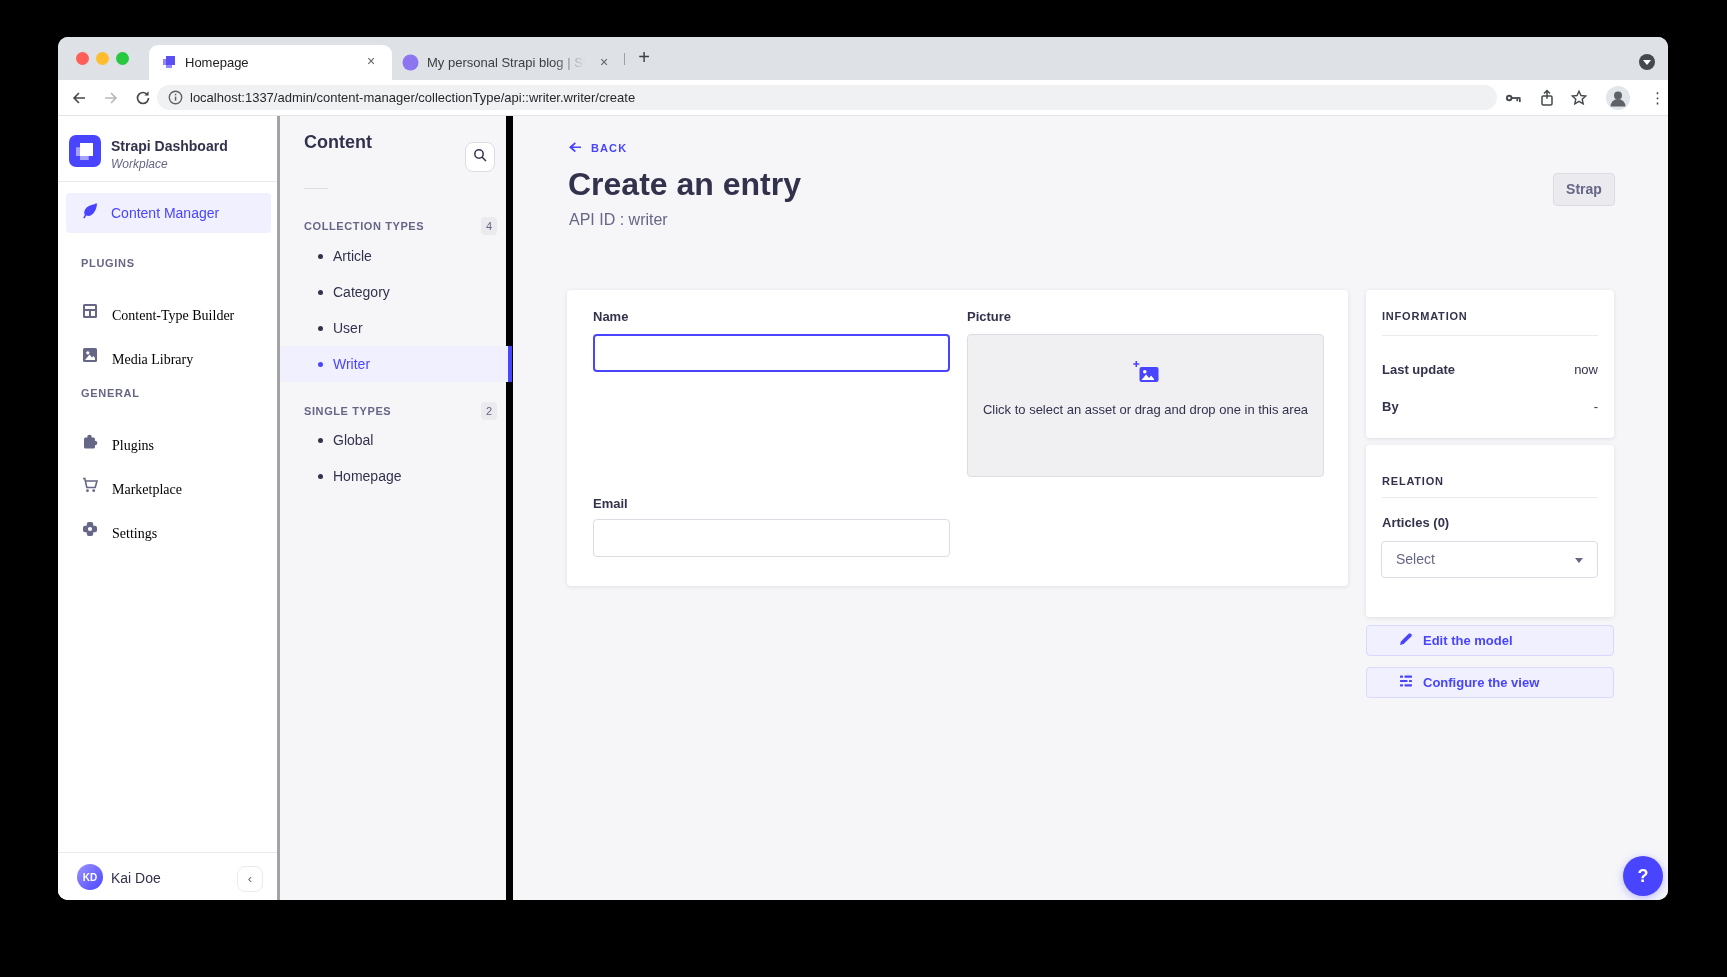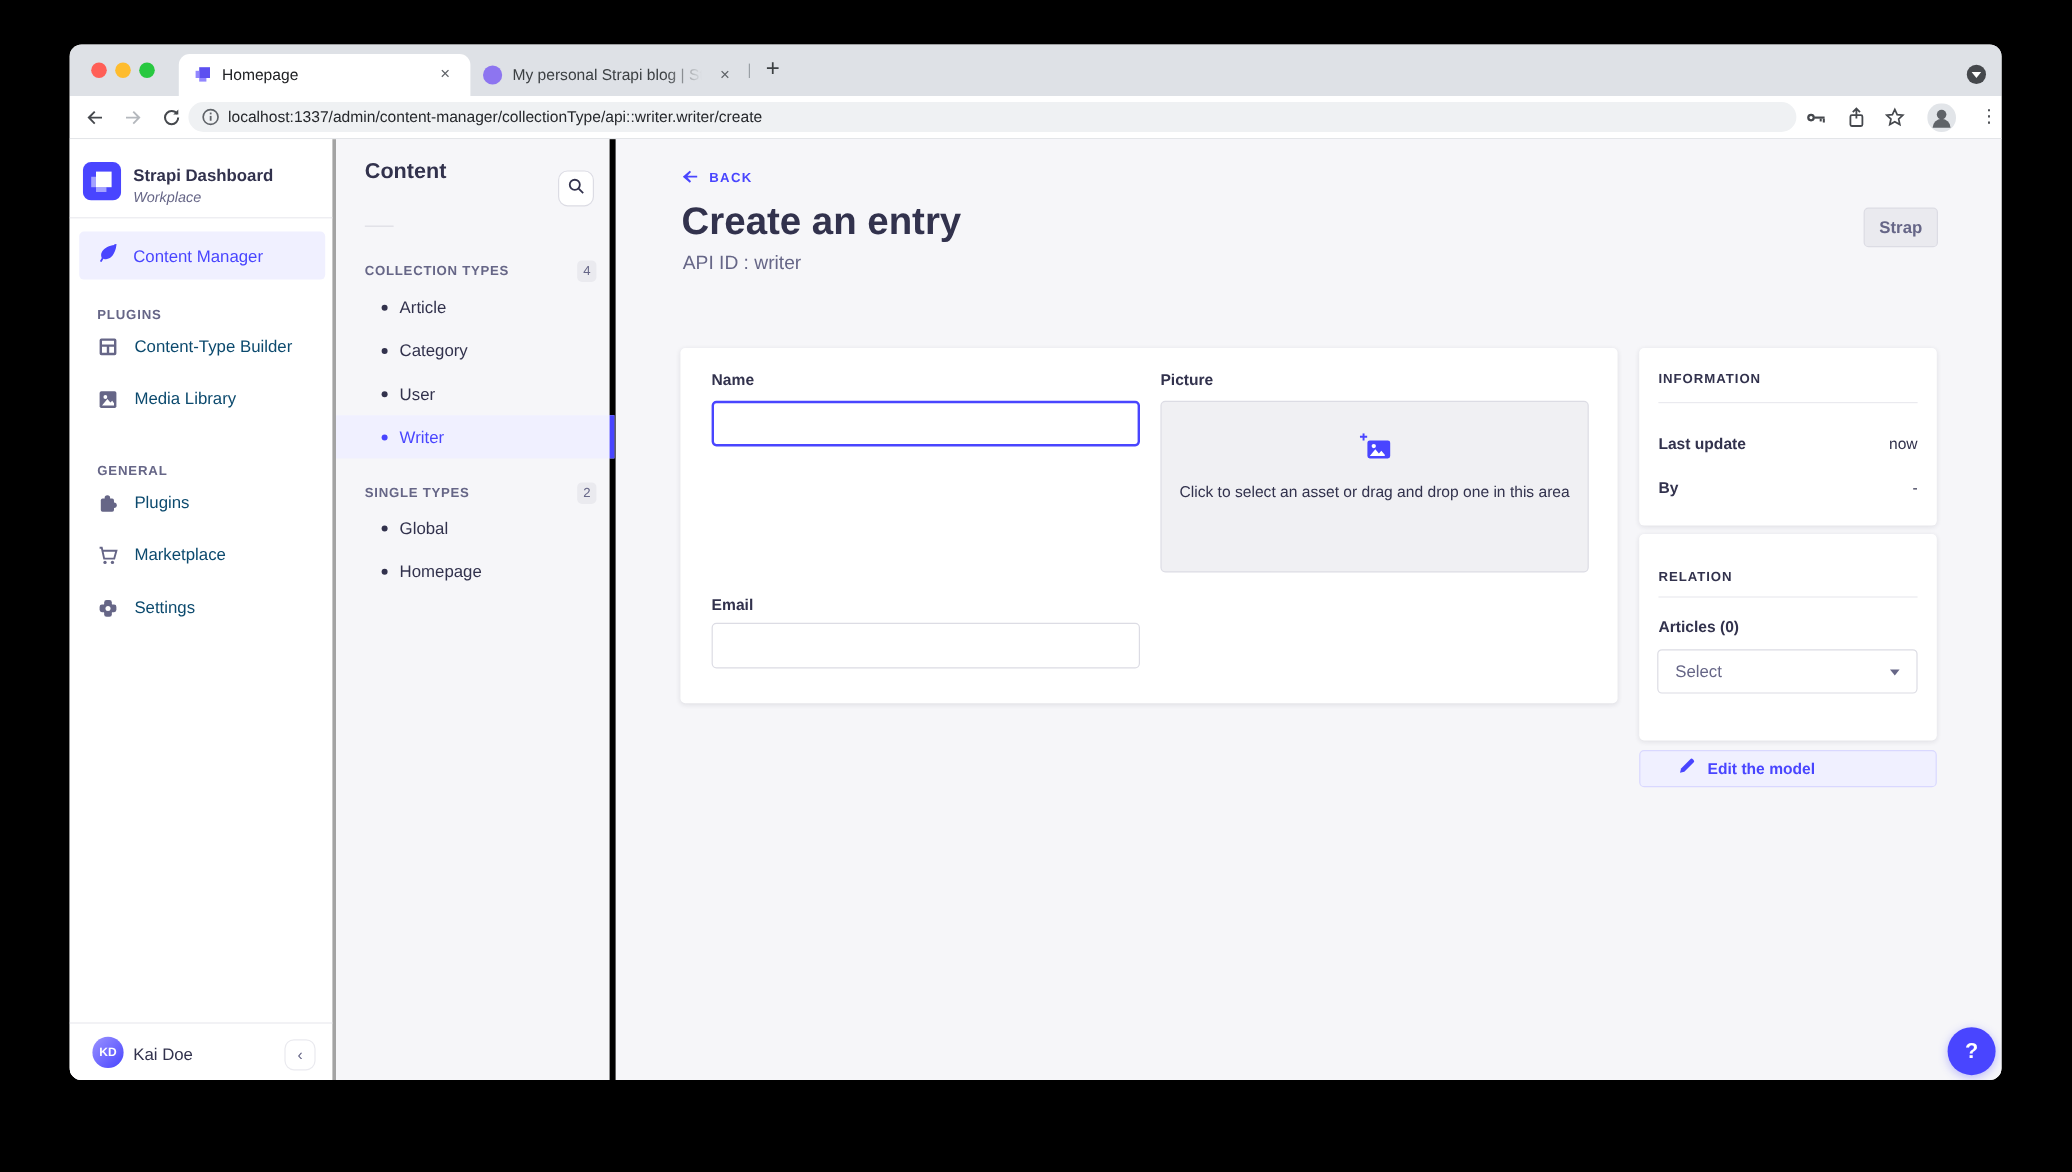--- a/index.html
+++ b/index.html
@@ -48,32 +48,32 @@
   
   .sidebar{position:absolute;left:0;top:0;width:222px;height:100%;background:#fff;border-right:3px solid #a3a3a3;}
   .brand-logo{position:absolute;left:11px;top:19px;}
   .brand-t{position:absolute;left:53px;top:22px;font-size:14px;font-weight:700;color:#32324d;}
   .brand-s{position:absolute;left:53px;top:41px;font-size:12px;color:#666687;font-style:italic;}
   .sb-hr{position:absolute;left:0;top:65px;width:100%;height:1px;background:#eaeaef;}
   .cm{position:absolute;left:8px;top:77px;width:205px;height:40px;border-radius:4px;background:#f0f0ff;
       display:flex;align-items:center;padding-left:14px;gap:13px;}
   .cm .l{font-size:14px;color:#4945ff;font-weight:500;}
   .sb-sec{position:absolute;left:23px;font-size:11px;font-weight:700;color:#666687;letter-spacing:.7px;}
-  .sb-item{position:absolute;left:0;width:100%;height:44px;display:flex;align-items:flex-start;
-           padding-left:23px;gap:13px;font-size:14px;color:#0c4a6e;}
+  .sb-item{position:absolute;left:0;width:100%;height:44px;display:flex;align-items:flex-end;
+           padding-left:23px;gap:13px;font-size:14px;color:#000000;font-family:Liberation Serif, serif;}
   .user-hr{position:absolute;left:0;top:736px;width:100%;height:1px;background:#eaeaef;}
   .uav{position:absolute;left:19px;top:748px;width:26px;height:26px;border-radius:50%;
        background:linear-gradient(135deg,#9b93ff,#4945ff);color:#fff;font-size:10px;font-weight:700;
        display:flex;align-items:center;justify-content:center;}
   .uname{position:absolute;left:53px;top:754px;font-size:14px;color:#32324d;}
   .ucol{position:absolute;left:179px;top:750px;width:26px;height:26px;border:1px solid #eaeaef;border-radius:8px;
         background:#fff;color:#666687;font-size:13px;text-align:center;line-height:23px;}
 
   
-  .subnav{position:absolute;left:222px;top:0;width:233px;height:100%;background:#f6f6f9;border-right:5px solid #000000;}
+  .subnav{position:absolute;left:222px;top:0;width:233px;height:100%;background:#f6f6f9;border-right:7px solid #000000;}
   .sn-title{position:absolute;left:24px;top:16px;font-size:18px;font-weight:700;color:#32324d;}
   .sn-search{position:absolute;left:185px;top:26px;width:30px;height:30px;background:#fff;border:1px solid #dcdce4;
              border-radius:8px;display:flex;align-items:center;justify-content:center;}
   .sn-hr{position:absolute;left:24px;top:72px;width:24px;height:1px;background:#dcdce4;}
   .sn-group{position:absolute;left:24px;font-size:11px;font-weight:700;color:#666687;letter-spacing:.6px;line-height:18px;}
   .sn-badge{position:absolute;left:201px;width:16px;height:18px;background:#eaeaef;border-radius:4px;
             font-size:11px;color:#666687;text-align:center;line-height:18px;}
   .sn-item{position:absolute;left:0;width:232px;height:36px;}
   .sn-item .b{position:absolute;left:38px;top:16px;width:5px;height:5px;border-radius:50%;background:#32324d;}
   .sn-item .l{position:absolute;left:53px;top:0;line-height:36px;font-size:14px;color:#32324d;}
@@ -415,17 +415,32 @@
       </div>
 
       <div class="act-btn edit-btn">
         <span>
           <svg width="14" height="14" viewBox="0 0 14 14">
               <path d="M1 13l.9-3.6L9.6 1.7a1.5 1.5 0 0 1 2.1 0l.6.6a1.5 1.5 0 0 1 0 2.1L4.6 12.1 1 13z" fill="#4945ff"></path>
             </svg>
         </span>
         <span class="l">Edit the model</span>
       </div>
+      <div class="act-btn conf-btn">
+        <span>
+          <svg width="14" height="14" viewBox="0 0 14 14">
+              <g fill="#4945ff">
+                <rect x="1" y="1.6" width="3" height="2.2" rx=".6"></rect>
+                <rect x="5.5" y="1.6" width="7.5" height="2.2" rx=".6"></rect>
+                <rect x="1" y="5.9" width="7.5" height="2.2" rx=".6"></rect>
+                <rect x="10" y="5.9" width="3" height="2.2" rx=".6"></rect>
+                <rect x="1" y="10.2" width="3" height="2.2" rx=".6"></rect>
+                <rect x="5.5" y="10.2" width="7.5" height="2.2" rx=".6"></rect>
+              </g>
+            </svg>
+        </span>
+        <span class="l">Configure the view</span>
+      </div>
 
       <div class="help">?</div>
     </div>
   </div>
 </div>
 
 </body></html>

